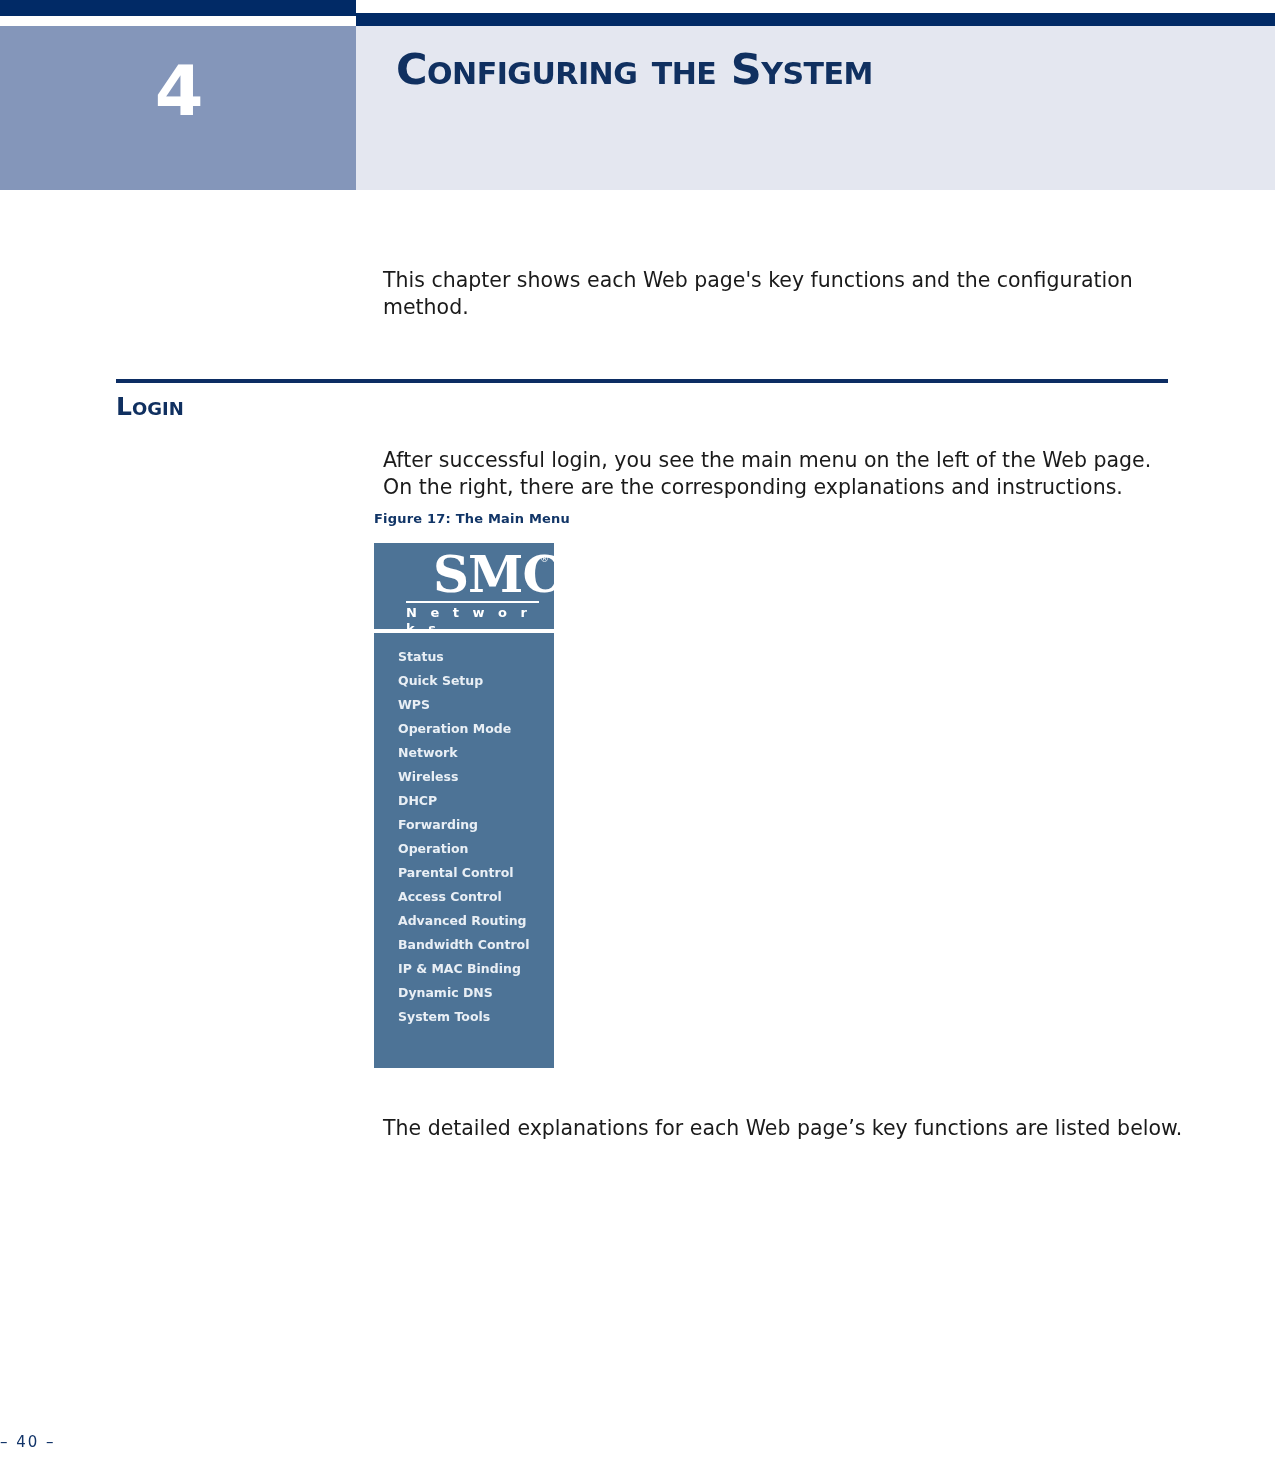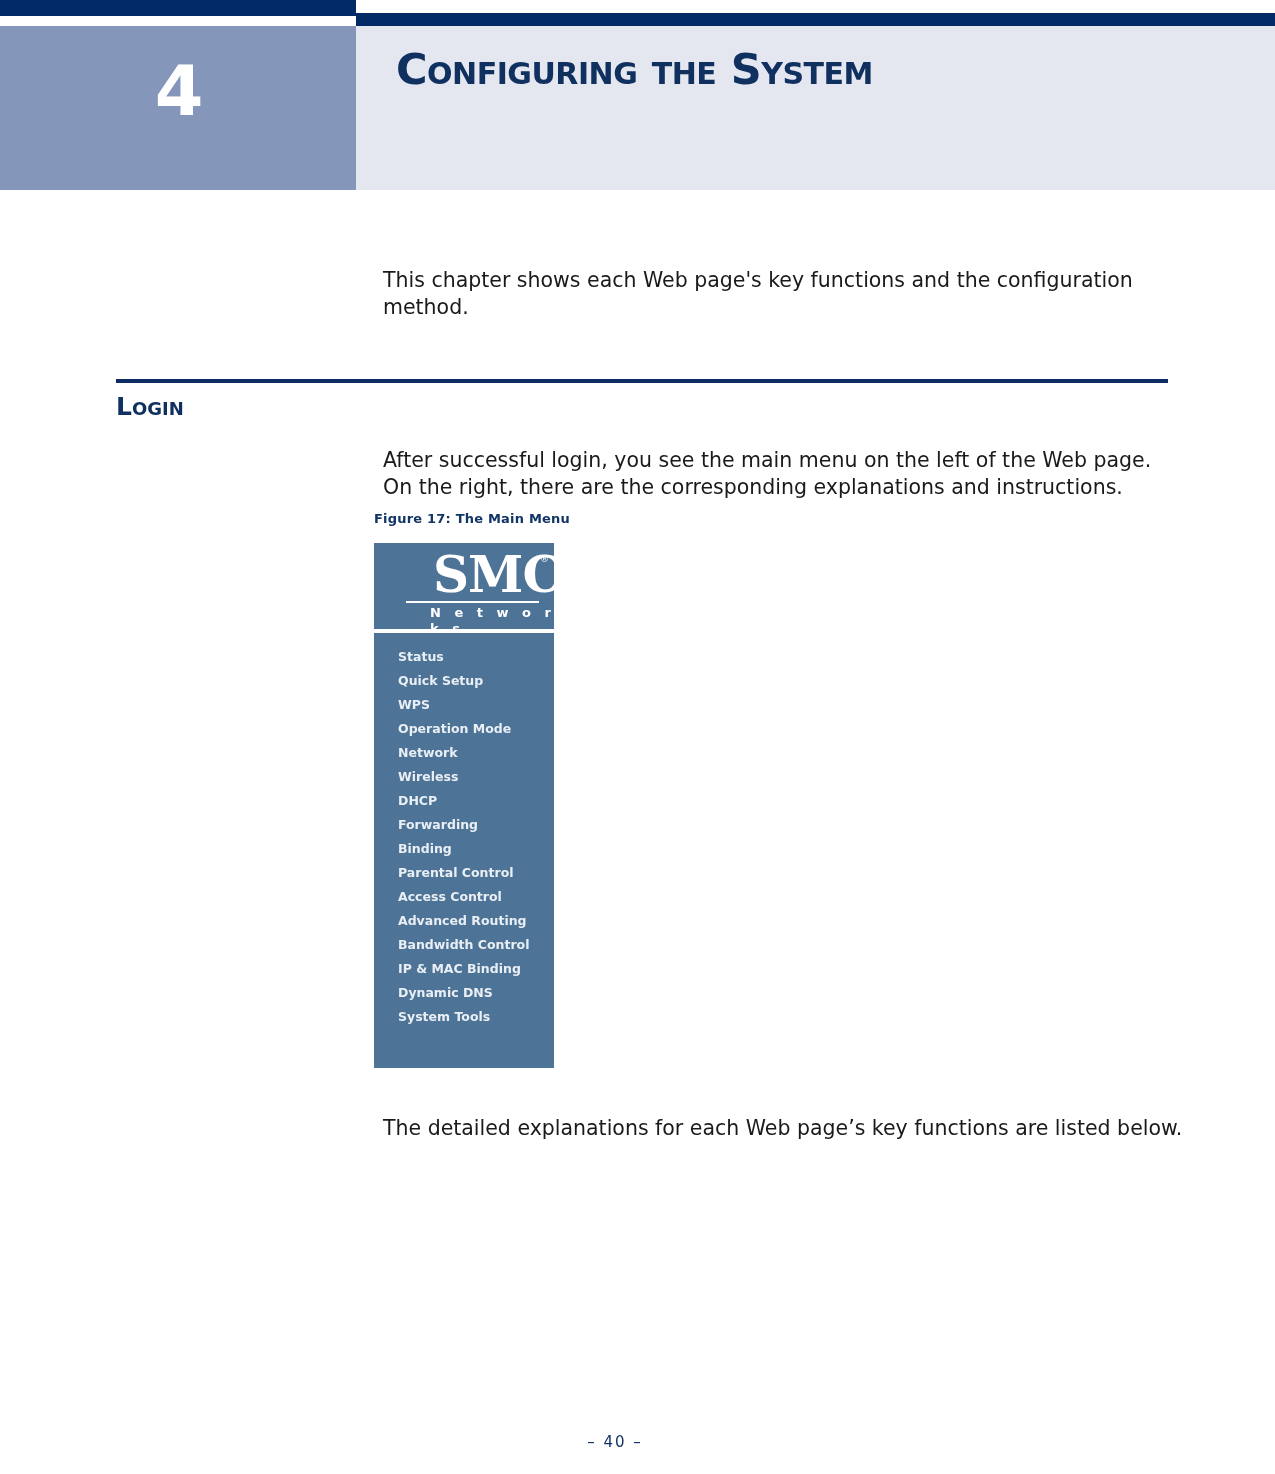--- a/index.html
+++ b/index.html
@@ -171,21 +171,20 @@
     position: absolute;
     left: 32px;
     top: 62px;
     width: 135px;
     font-family: "DejaVu Sans", sans-serif;
     font-size: 13px;
     font-weight: bold;
     color: #ffffff;
     letter-spacing: 4.5px;
     line-height: 1.2;
-    margin-left: 24px;
   }
   .menu-gap {
     width: 180px;
     height: 4px;
     background: #ffffff;
   }
   .menu-panel {
     width: 180px;
     height: 435px;
     background: #4d7396;
@@ -202,21 +201,21 @@
     line-height: 24px;
     white-space: nowrap;
   }
 
   
   .footer {
     position: absolute;
     left: 0;
     top: 1433px;
     width: 1230px;
-    text-align: center;
+    text-align: left;
     font-family: "DejaVu Sans", sans-serif;
     font-size: 15px;
     color: #123469;
     letter-spacing: 2px;
   }
 </style>
 </head>
 <body>
 
 <div class="hdr-navy-block"></div>
@@ -251,21 +250,21 @@
 
   <div class="menu-panel">
     <div class="menu-item">Status</div>
     <div class="menu-item">Quick Setup</div>
     <div class="menu-item">WPS</div>
     <div class="menu-item">Operation Mode</div>
     <div class="menu-item">Network</div>
     <div class="menu-item">Wireless</div>
     <div class="menu-item">DHCP</div>
     <div class="menu-item">Forwarding</div>
-    <div class="menu-item">Binding</div>
+    <div class="menu-item">Operation</div>
     <div class="menu-item">Parental Control</div>
     <div class="menu-item">Access Control</div>
     <div class="menu-item">Advanced Routing</div>
     <div class="menu-item">Bandwidth Control</div>
     <div class="menu-item">IP &amp; MAC Binding</div>
     <div class="menu-item">Dynamic DNS</div>
     <div class="menu-item">System Tools</div>
   </div>
 
 </div>

